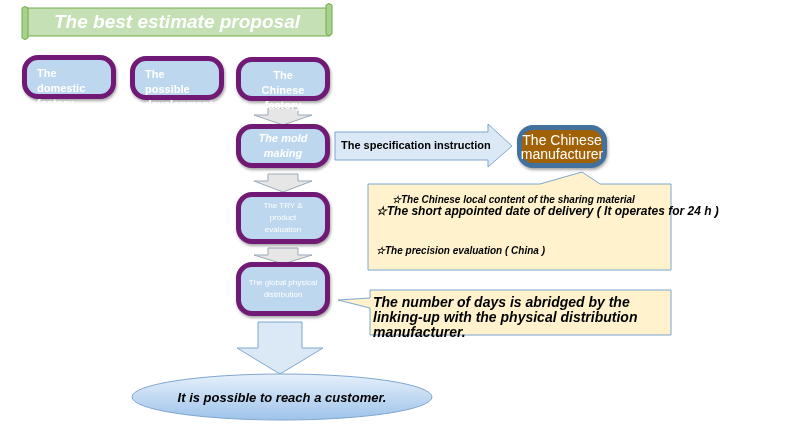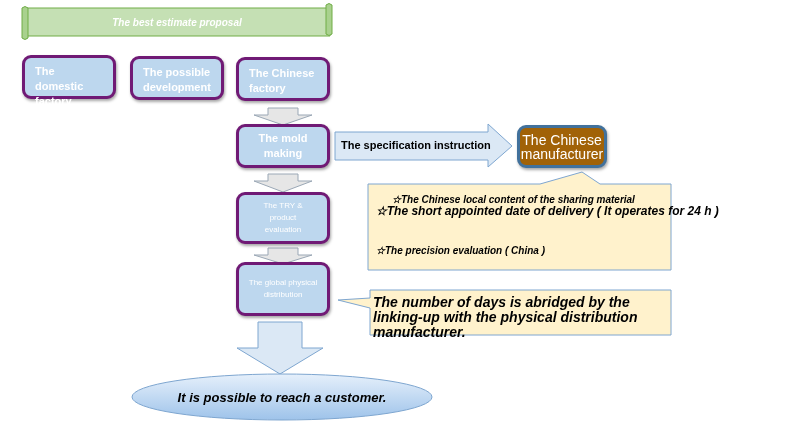--- a/index.html
+++ b/index.html
@@ -1,20 +1,20 @@
 <!DOCTYPE html>
 <html><head>
 <meta charset="utf-8">
 <style>
   html,body{margin:0;padding:0;background:#fff;}
   body{width:800px;height:440px;position:relative;overflow:hidden;font-family:"Liberation Sans",sans-serif;}
   svg.bg{position:absolute;left:0;top:0;}
   .abs{position:absolute;box-sizing:border-box;}
-  .banner-text{left:22px;top:8px;width:310px;height:28px;display:flex;align-items:center;justify-content:center;color:#fff;font-style:italic;font-weight:bold;font-size:10px;}
-  .box{background:#bdd7ee;border:3px solid #701a75;border-radius:9px;box-shadow:1px 2px 3px rgba(0,0,0,0.35);color:#fff;font-weight:bold;font-size:11px;line-height:15px;}
+  .banner-text{left:22px;top:8px;width:310px;height:28px;display:flex;align-items:center;justify-content:center;color:#fff;font-style:italic;font-weight:bold;font-size:19px;}
+  .box{background:#bdd7ee;border:5px solid #701a75;border-radius:16px;box-shadow:1px 2px 3px rgba(0,0,0,0.35);color:#fff;font-weight:bold;font-size:11px;line-height:15px;}
   .box.top{padding:6px 10px;text-align:left;}
   .box.center{display:flex;align-items:center;justify-content:center;text-align:center;}
   .box.small{font-size:8px;line-height:12px;font-weight:normal;}
   .box.dark{background:#a16207;border-color:#41719c;font-weight:normal;font-size:14px;}
   .arrow-label{font-weight:bold;font-size:11px;color:#000;}
   .callout-text{font-style:italic;font-weight:bold;color:#000;font-size:10px;}
   .ellipse-text{font-style:italic;font-weight:bold;font-size:13px;color:#000;display:flex;align-items:center;justify-content:center;}
 </style>
 </head>
 <body>
@@ -58,23 +58,23 @@
     <path d="M370,290 L671,290 L671,335 L370,335 L370,308 L338,300 L370,298 Z" fill="#fff2cc" stroke="#7ea6d0" stroke-width="1"></path>
   </g>
 
   <ellipse cx="282" cy="397" rx="150" ry="23" fill="url(#eg)" stroke="#7ea6d0" stroke-width="1"></ellipse>
 </svg>
 
 <div class="abs banner-text">The best estimate proposal</div>
 
 <div class="abs box top" style="left:22px;top:55px;width:94px;height:44px;">The domestic factory</div>
 <div class="abs box top" style="left:130px;top:56px;width:94px;height:44px;">The possible development</div>
-<div class="abs box top" style="left:236px;top:57px;width:94px;height:44px;">The Chinese factory</div>
+<div class="abs box top" style="left:236px;top:57px;width:94px;height:44px;text-align:center;">The Chinese factory</div>
 
-<div class="abs box center" style="left:236px;top:124px;width:94px;height:44px;padding:0 6px;">The mold making</div>
+<div class="abs box center" style="left:236px;top:124px;width:94px;height:44px;padding:0 6px;font-style:italic;">The mold making</div>
 <div class="abs box center small" style="left:236px;top:192px;width:94px;height:52px;padding:12px 14px;">The TRY &amp; product evaluation</div>
 <div class="abs box center small" style="left:236px;top:262px;width:94px;height:54px;padding:0 0;">The global physical distribution</div>
 
 <div class="abs arrow-label" style="left:341px;top:139px;">The specification instruction</div>
 
 <div class="abs box center dark" style="left:517px;top:125px;width:90px;height:43px;padding:0 6px;line-height:14px;">The Chinese manufacturer</div>
 
 <div class="abs callout-text" style="left:376px;top:194px;font-size:10px;margin-left:16px;">☆The Chinese local content of the sharing material</div>
 <div class="abs callout-text" style="left:376px;top:204px;font-size:12px;">☆The short appointed date of delivery ( It operates for 24 h )</div>
 <div class="abs callout-text" style="left:376px;top:245px;font-size:10px;">☆The precision evaluation ( China )</div>

